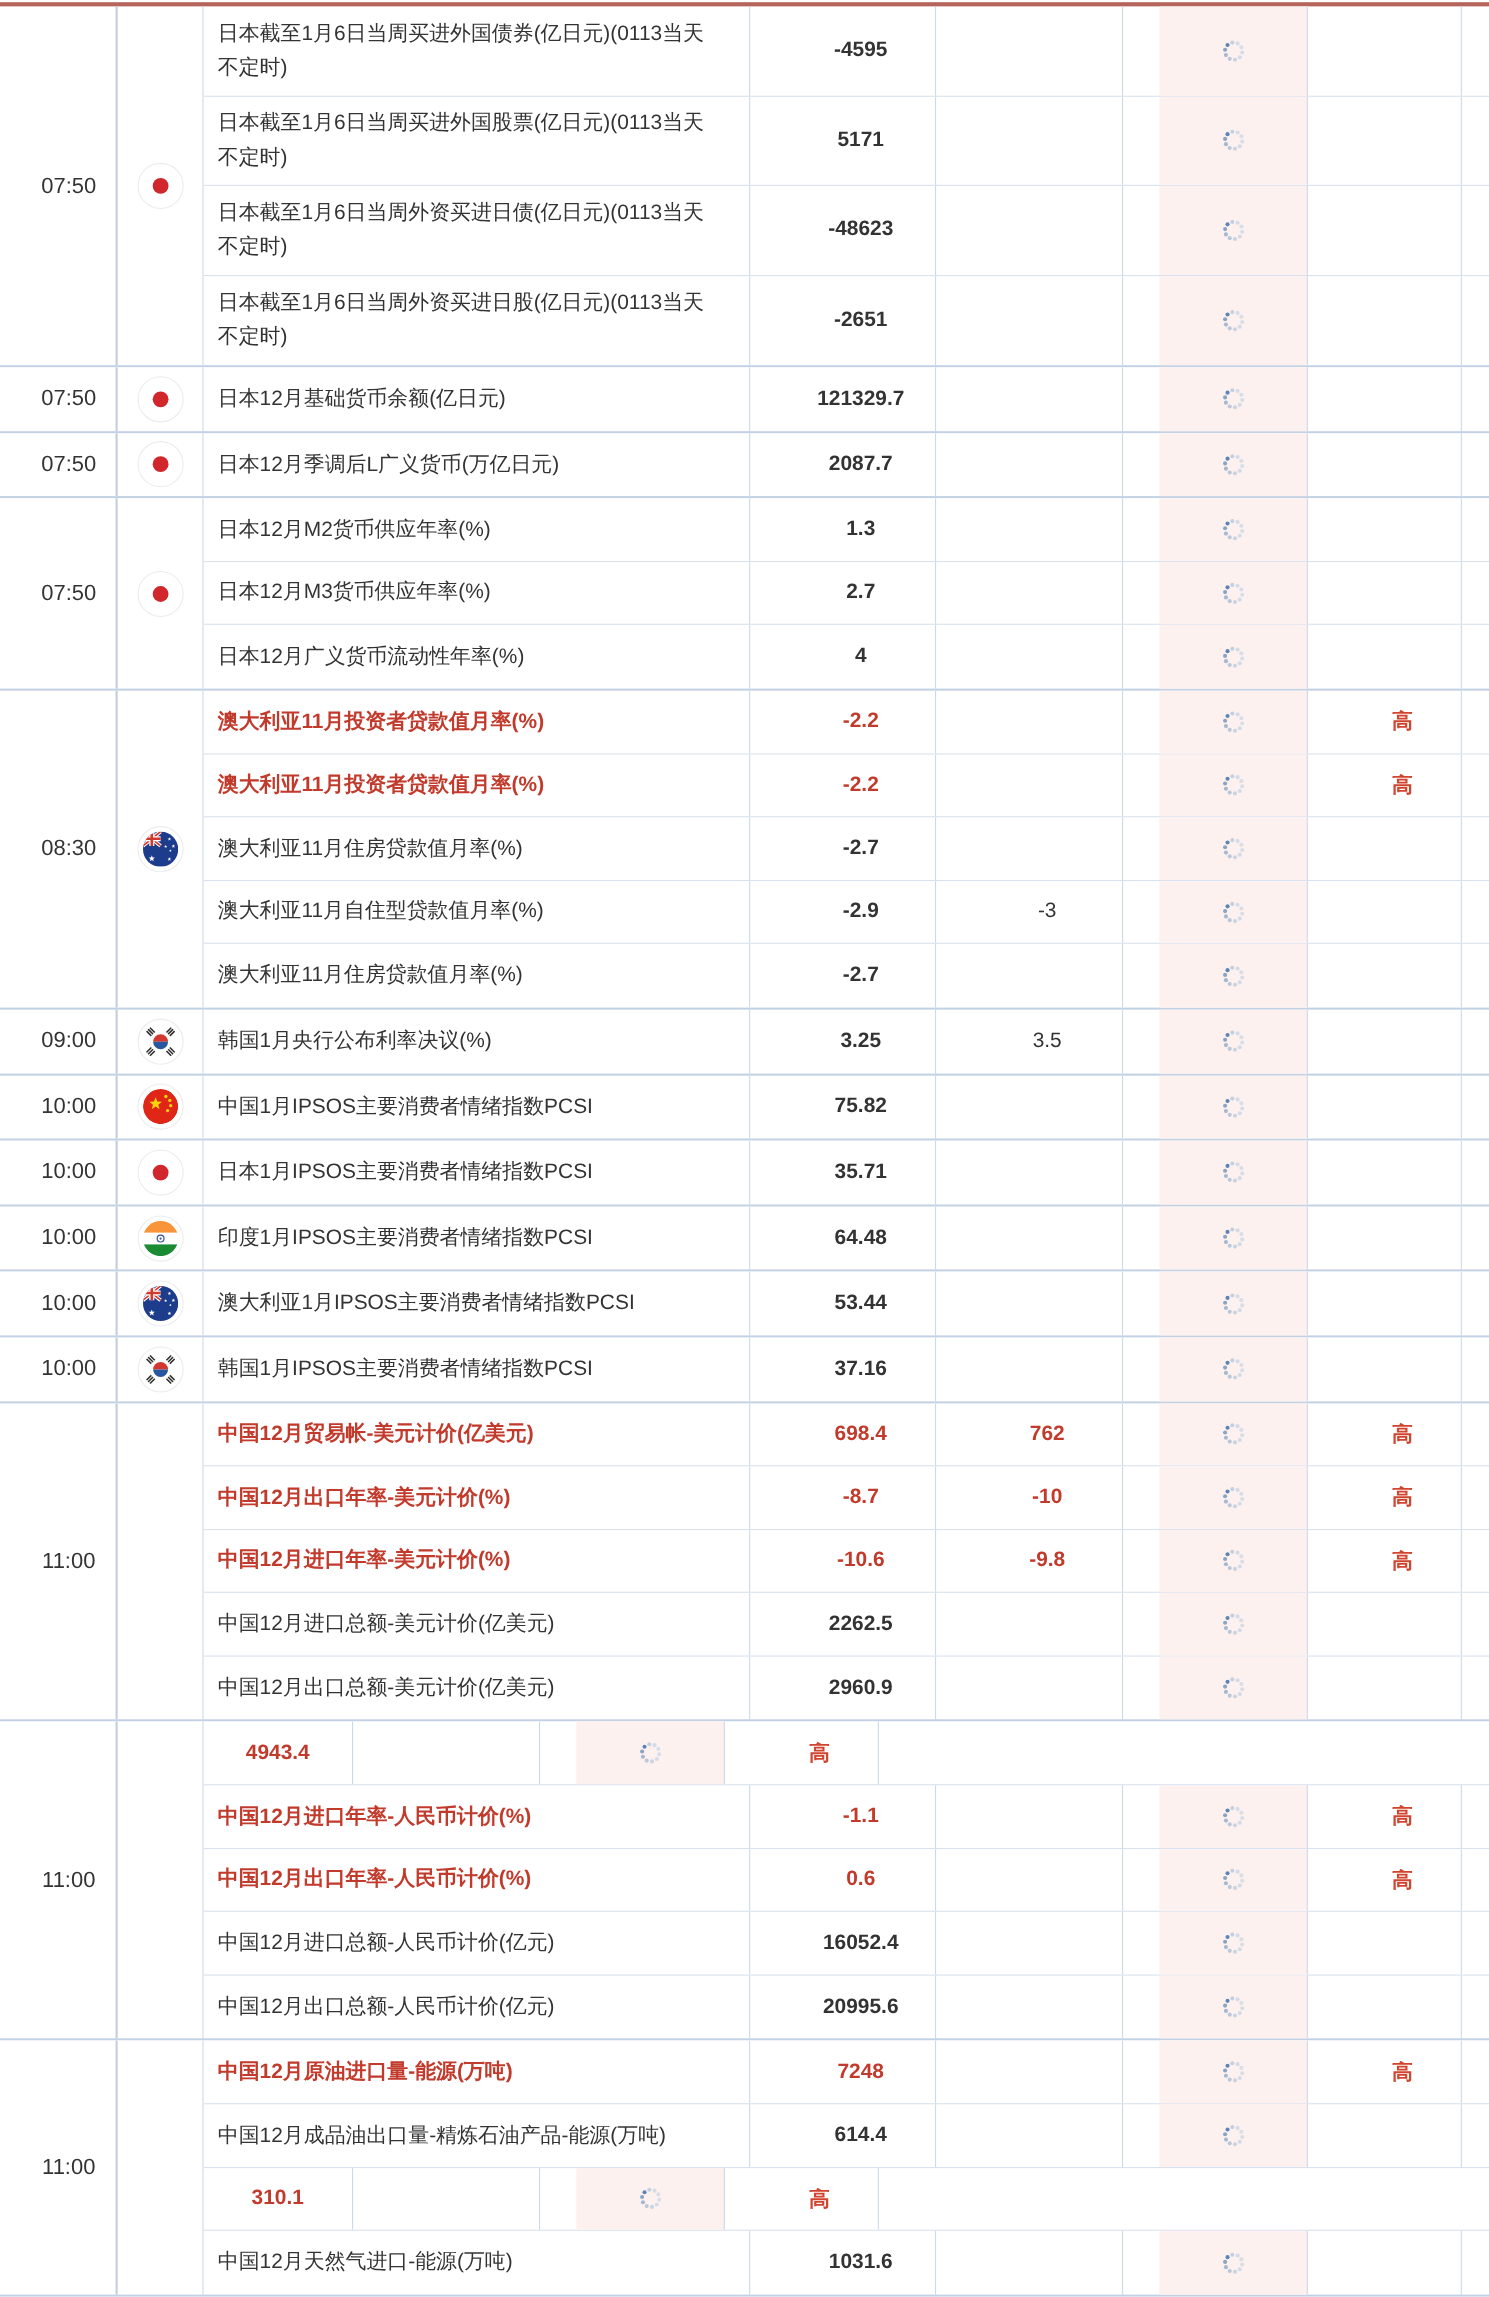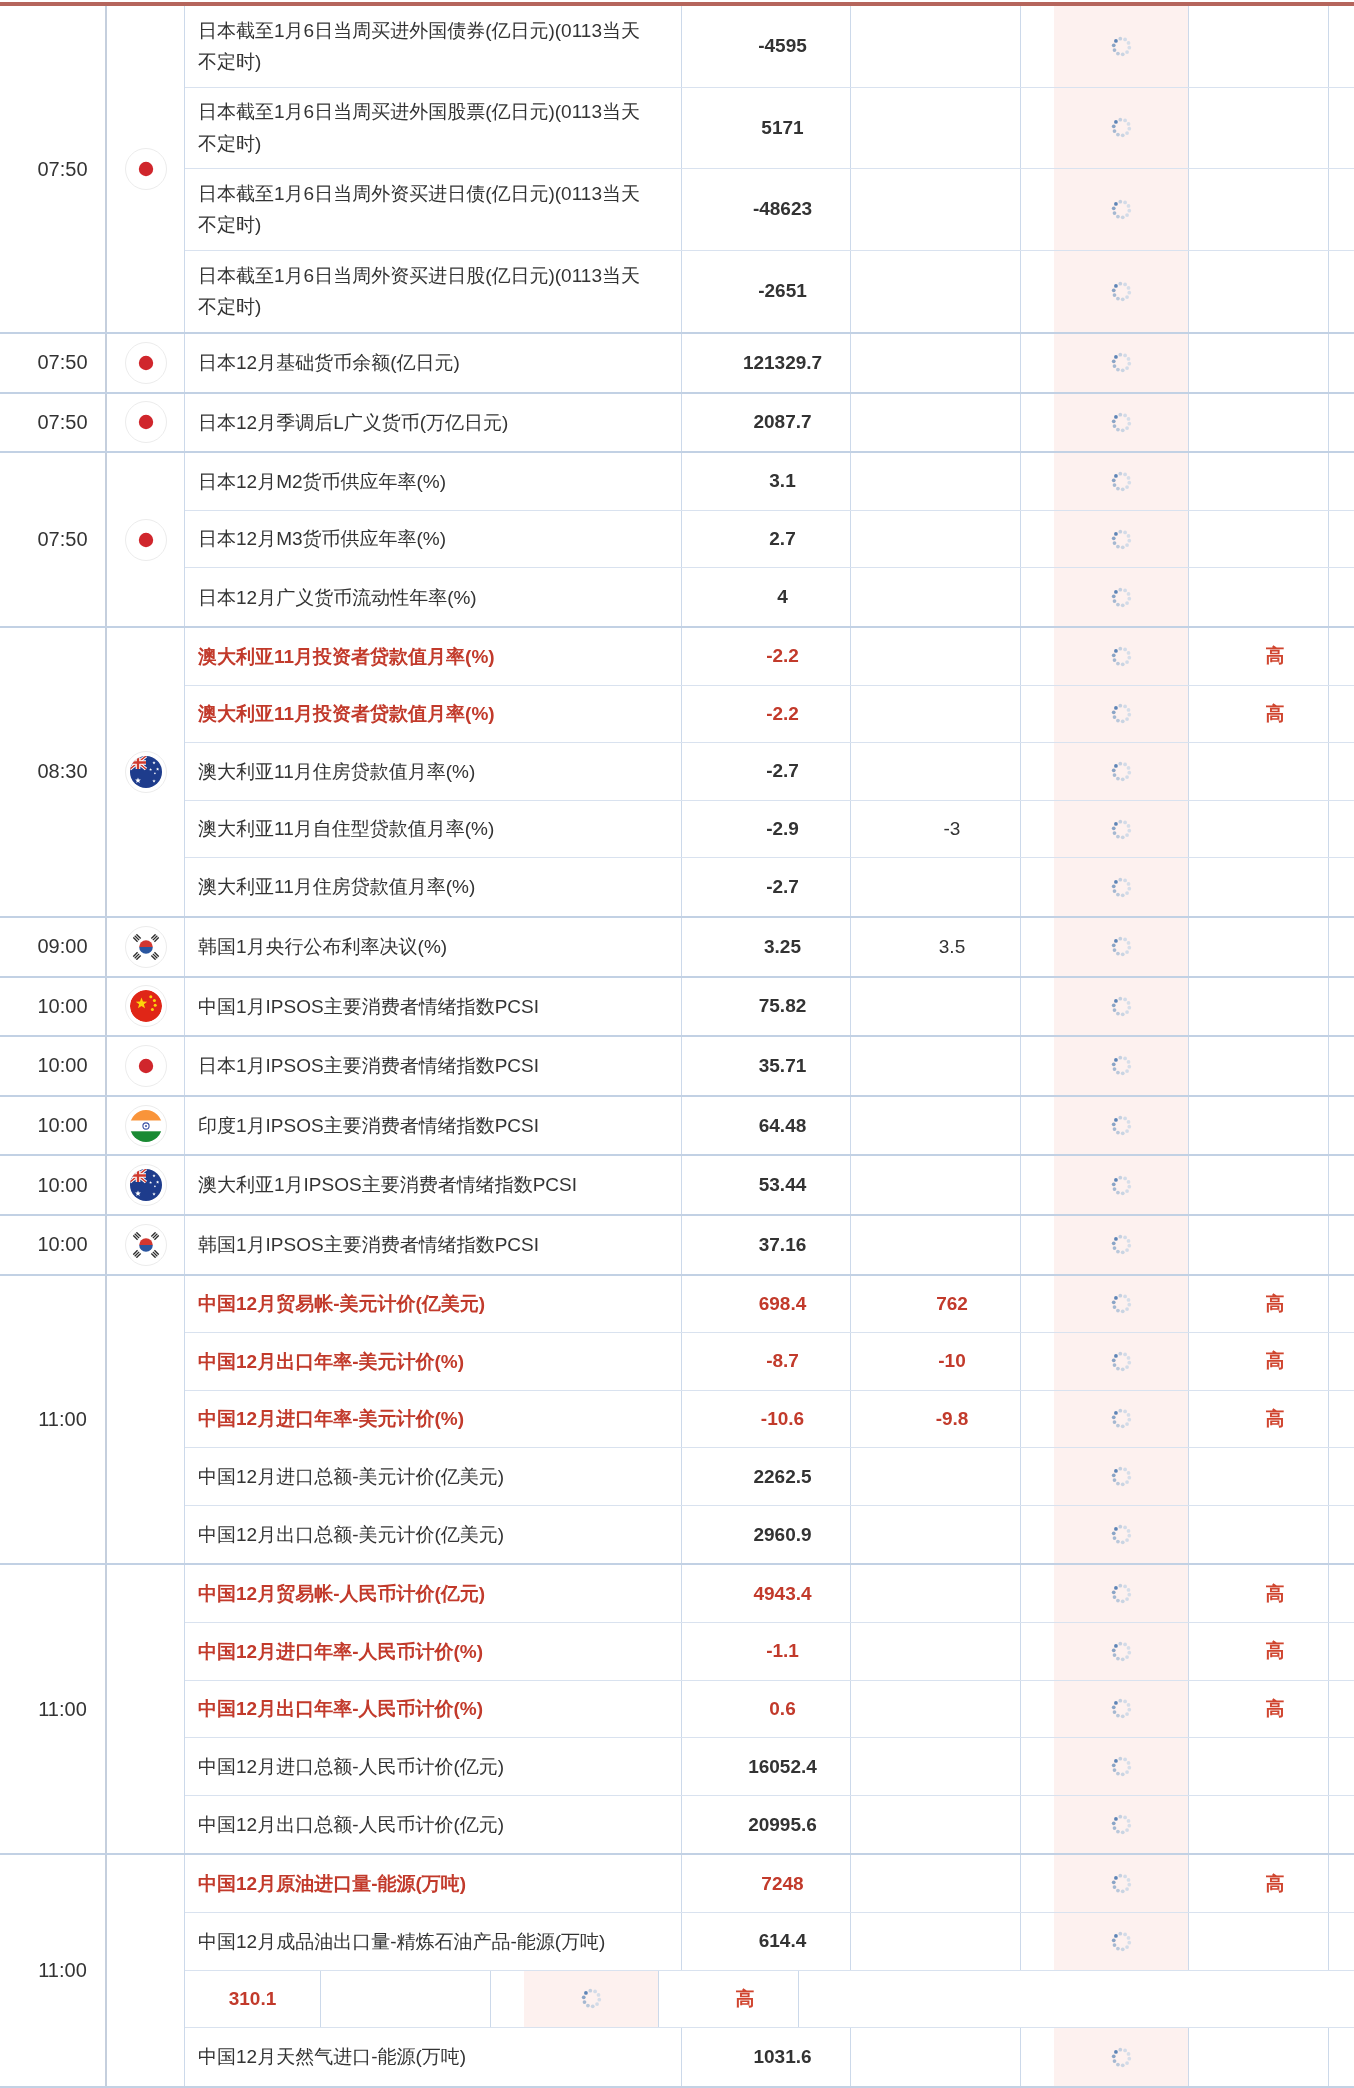--- a/index.html
+++ b/index.html
@@ -251,21 +251,21 @@
             <svg viewBox="0 0 32 32">
               <circle cx="16" cy="16" r="16" fill="#fff"></circle>
               <circle cx="16" cy="16" r="7.2" fill="#d0262c"></circle>
             </svg>
           </div>
         </div>
       </div>
     <div class="rows">
   <div class="row">
     <div class="cell event">日本12月M2货币供应年率(%)</div>
-    <div class="cell num actual">3.1</div>
+    <div class="cell num actual">1.3</div>
     <div class="cell num forecast"></div>
     <div class="cell chart">
             <svg viewBox="0 0 36 36" class="spinner">
               <circle cx="10.58" cy="10.58" r="2.5" fill="#5d84b6"></circle>
               <circle cx="7.63" cy="16.36" r="2.5" fill="#8aa4c6"></circle>
               <circle cx="8.64" cy="22.77" r="2.5" fill="#a5b8d1"></circle>
               <circle cx="13.23" cy="27.36" r="2.5" fill="#bac8db"></circle>
               <circle cx="19.64" cy="28.37" r="2.5" fill="#c9d4e2"></circle>
               <circle cx="25.42" cy="25.42" r="2.5" fill="#d2dbe8"></circle>
               <circle cx="28.37" cy="19.64" r="2.5" fill="#d6dee9"></circle>
@@ -862,21 +862,20 @@
     <div class="cell extra"></div>
   </div>
 </div>
   </div>
 
   <div class="group">
     <div class="cell-time">11:00</div>
     <div class="cell-flag"></div>
     <div class="rows">
   <div class="row high">
-    <div class="cell event">中国12月贸易帐-人民币计价(亿元)</div>
     <div class="cell num actual">4943.4</div>
     <div class="cell num forecast"></div>
     <div class="cell chart">
             <svg viewBox="0 0 36 36" class="spinner">
               <circle cx="10.58" cy="10.58" r="2.5" fill="#5d84b6"></circle>
               <circle cx="7.63" cy="16.36" r="2.5" fill="#8aa4c6"></circle>
               <circle cx="8.64" cy="22.77" r="2.5" fill="#a5b8d1"></circle>
               <circle cx="13.23" cy="27.36" r="2.5" fill="#bac8db"></circle>
               <circle cx="19.64" cy="28.37" r="2.5" fill="#c9d4e2"></circle>
               <circle cx="25.42" cy="25.42" r="2.5" fill="#d2dbe8"></circle>

